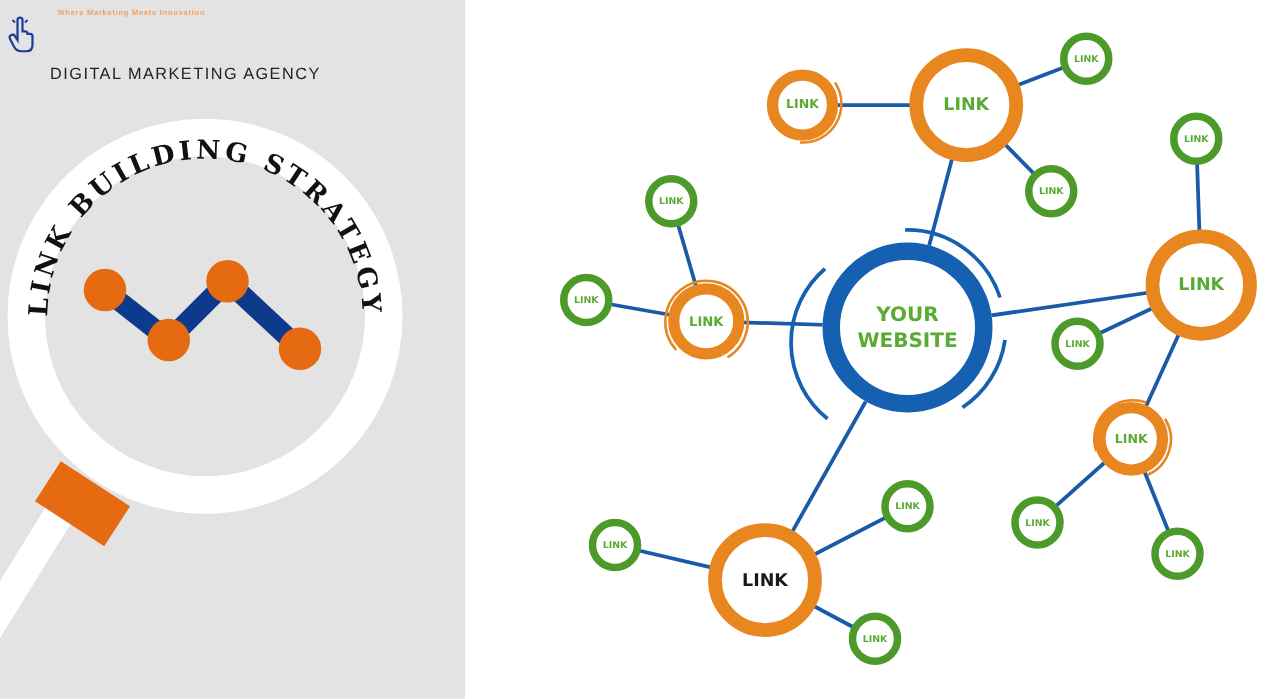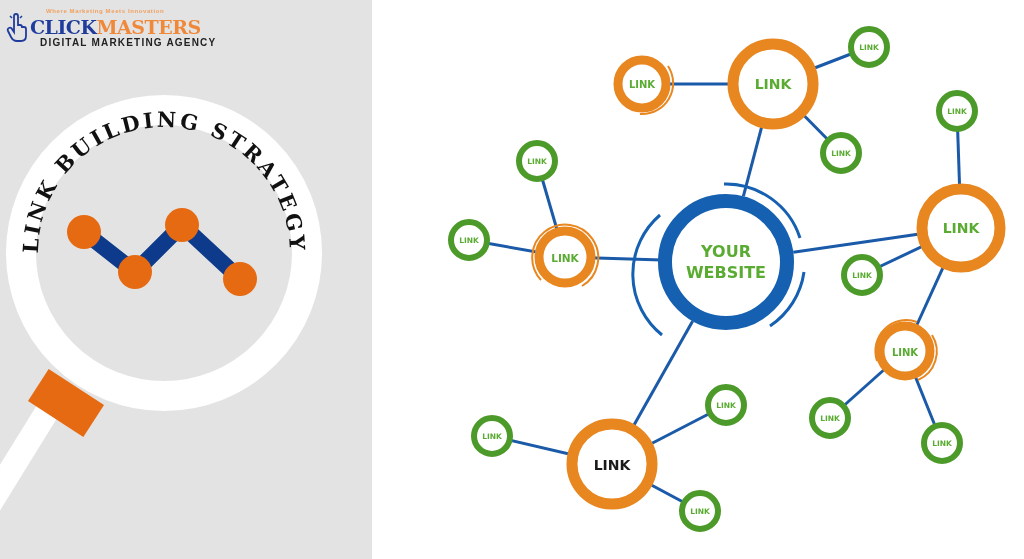--- a/index.html
+++ b/index.html
@@ -4,35 +4,34 @@
 <style>
   html,body{margin:0;padding:0;}
   body{width:1024px;height:559px;overflow:hidden;background:#ffffff;position:relative;font-family:"Liberation Sans",sans-serif;}
   #left-panel{position:absolute;left:0;top:0;width:372px;height:559px;background:#e3e3e3;overflow:hidden;}
   svg{position:absolute;left:0;top:0;}
   .logo{position:absolute;left:6px;top:6px;width:170px;height:40px;}
   .logo-tag{position:absolute;left:40px;top:2px;font-size:6px;font-weight:bold;color:#f0a060;letter-spacing:0.6px;white-space:nowrap;}
   .logo-brand{position:absolute;left:24px;top:10px;font-family:"DejaVu Serif",serif;font-weight:bold;font-size:19px;letter-spacing:-0.5px;white-space:nowrap;}
   .logo-brand .b1{color:#1f3c9c;}
   .logo-brand .b2{color:#f0883a;}
-  .logo-sub{position:absolute;left:34px;top:31px;font-size:10px;font-weight:bold;color:#222;letter-spacing:1.2px;white-space:nowrap;}
+  .logo-sub{position:absolute;left:34px;top:45px;font-size:13px;font-weight:normal;color:#222;letter-spacing:1.2px;white-space:nowrap;}
   .logo-icon{position:absolute;left:0;top:6px;width:22px;height:30px;}
   .node-label{font-family:"DejaVu Sans",sans-serif;font-weight:bold;text-anchor:middle;dominant-baseline:central;}
 </style>
 </head>
 <body>
 
 <div id="left-panel">
   <div class="logo">
     <svg class="logo-icon" viewBox="0 0 22 30" width="22" height="30">
       <path d="M8 10 L8 4 Q8 2 10 2 Q12 2 12 4 L12 13 L14 13 Q16 13 16 15 L18 15 Q20 15 20 17 L20 24 Q20 29 15 29 L11 29 Q7 29 5 25 L2 19 Q1 17 3 16 Q5 15 6 17 L8 20 Z" fill="none" stroke="#1f3c9c" stroke-width="1.8"></path>
       <path d="M4 4 L6 6 M10 -1 L10 0 M16 4 L14 6" stroke="#1f3c9c" stroke-width="1.5"></path>
     </svg>
     <div class="logo-tag">Where Marketing Meets Innovation</div>
-    <div class="logo-brand"><span class="b1">CLICK</span><span class="b2">MASTERS</span></div>
     <div class="logo-sub">DIGITAL MARKETING AGENCY</div>
   </div>
 
   <svg width="372" height="559" viewBox="0 0 372 559" style="top:0;left:0;">
 
     <line x1="48" y1="410" x2="-20" y2="520" stroke="#ffffff" stroke-width="24"></line>
 
     <circle cx="164" cy="253" r="143" fill="none" stroke="#ffffff" stroke-width="30"></circle>
 
     <g transform="translate(66,403) rotate(33)">

